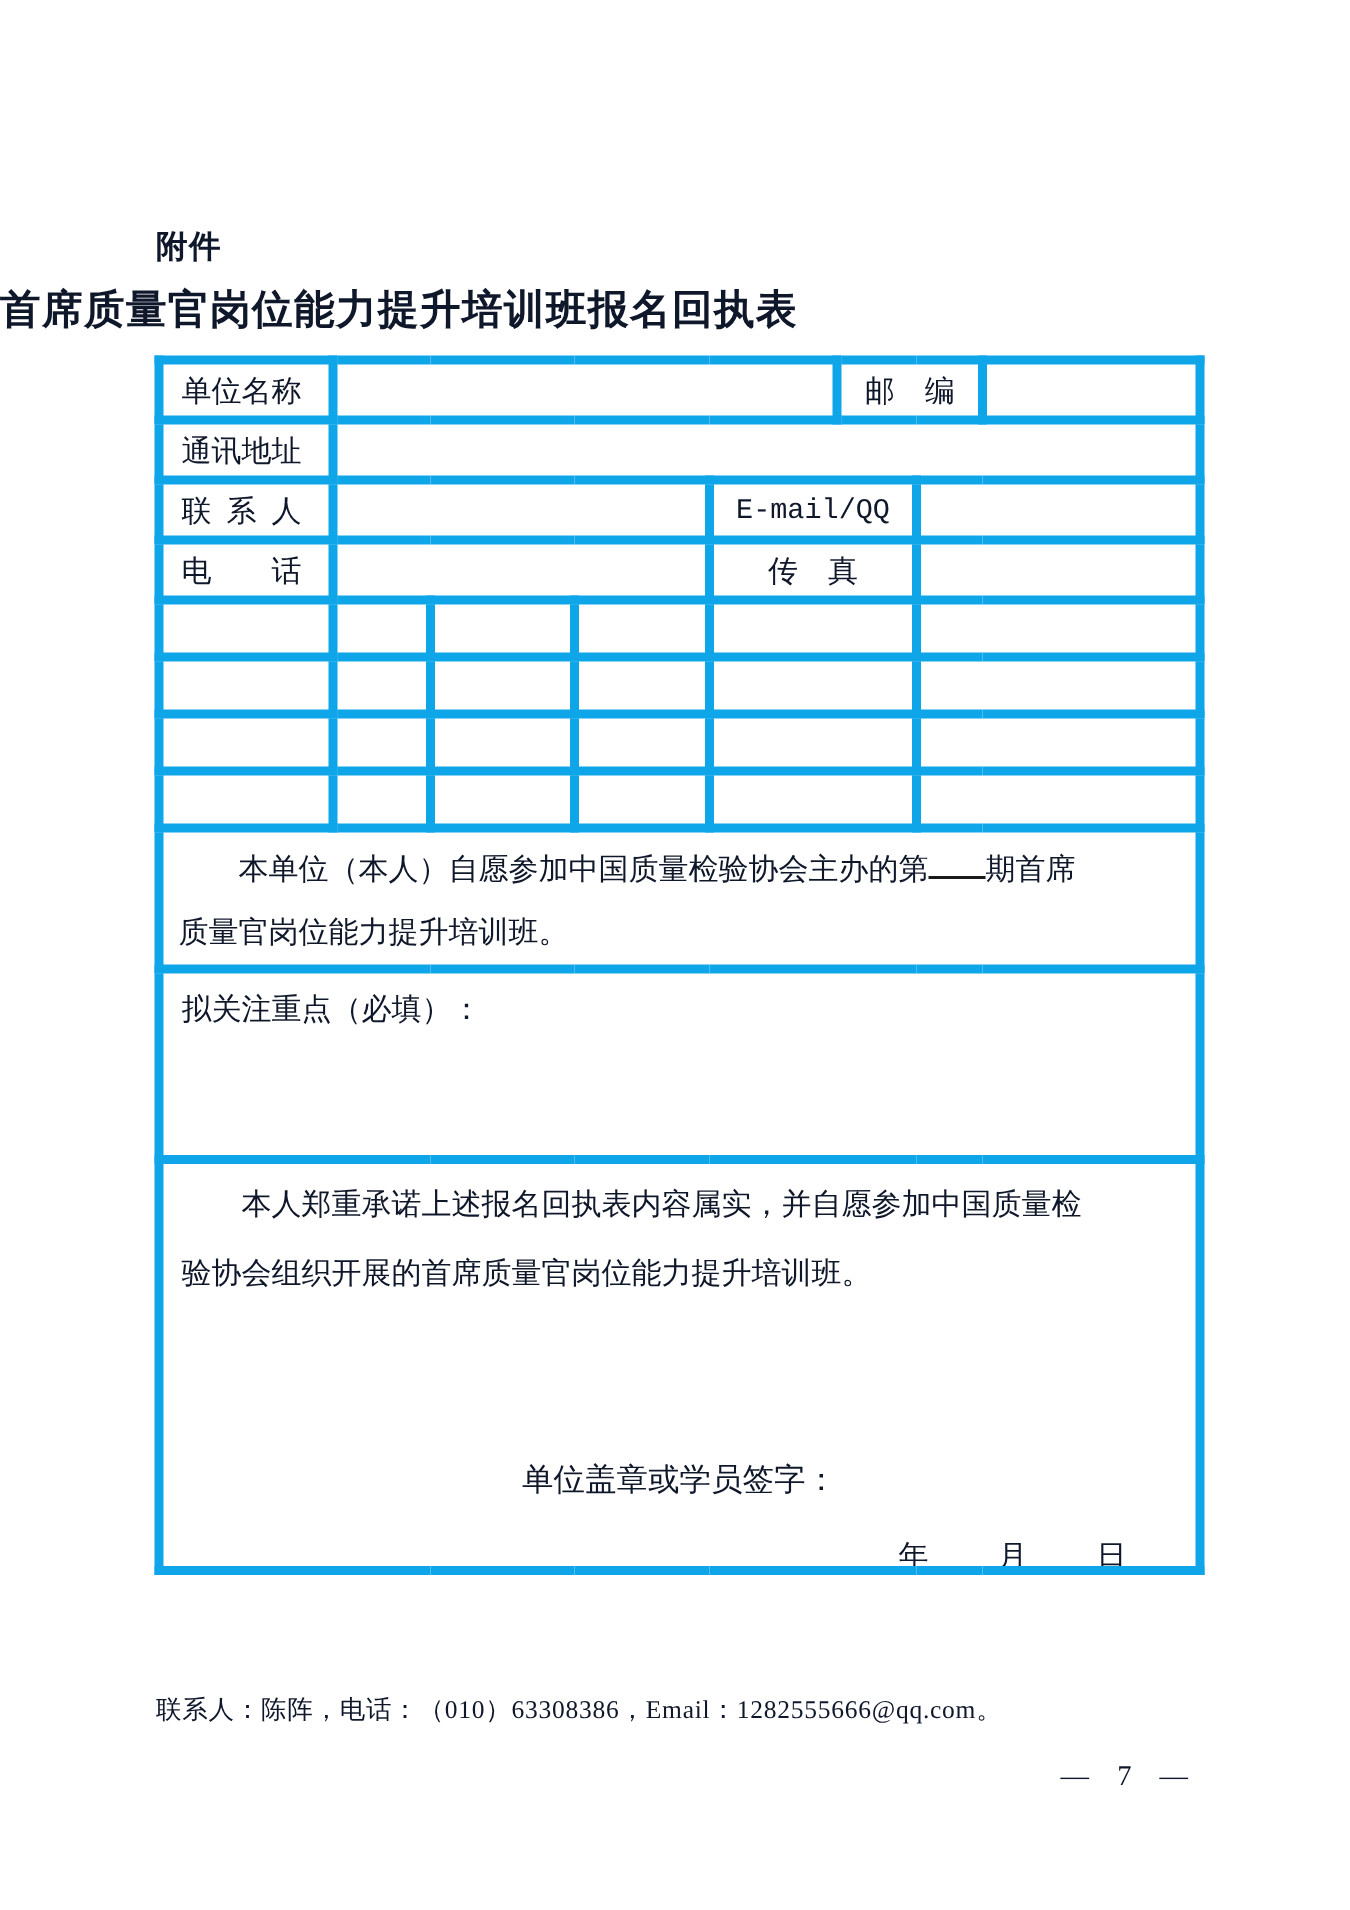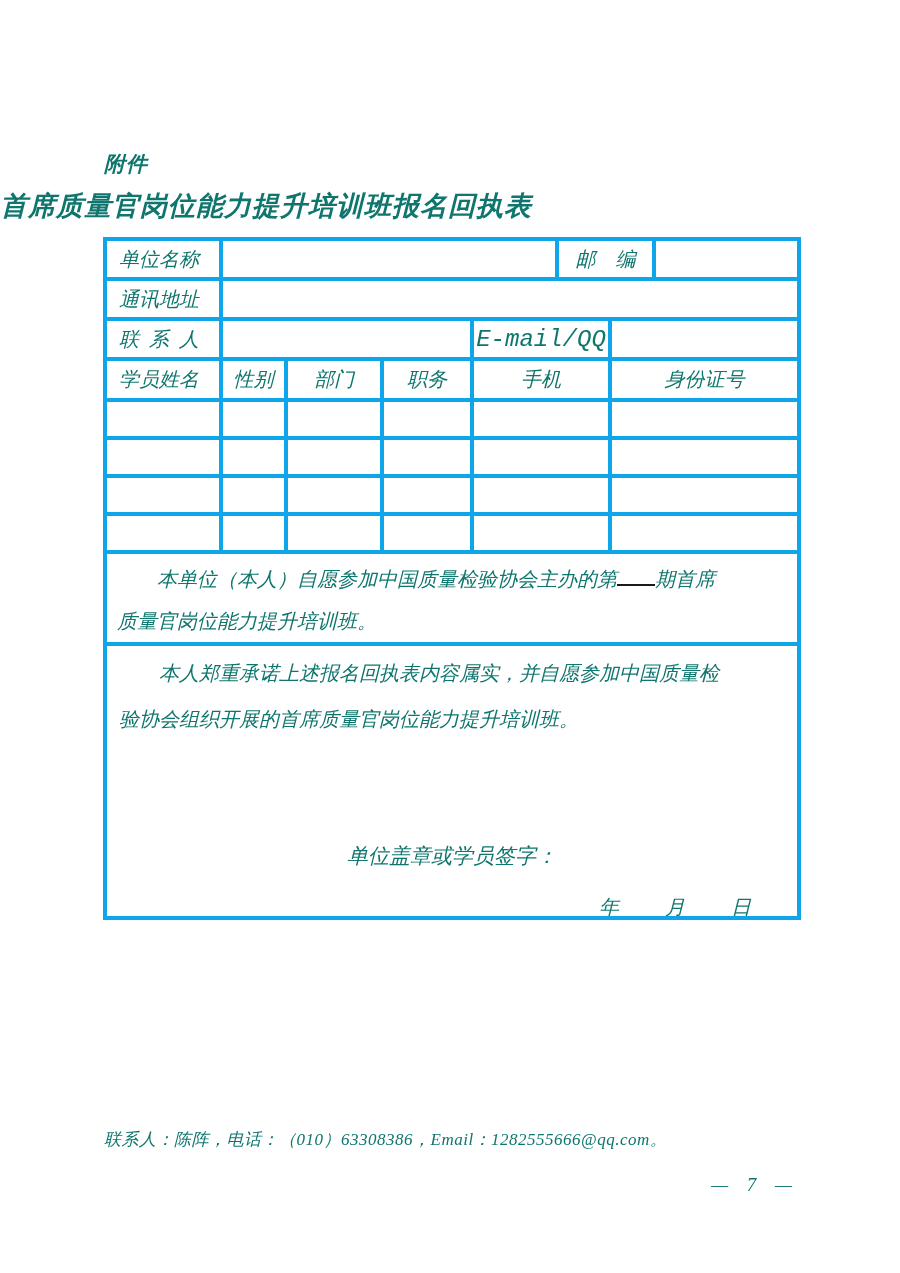--- a/index.html
+++ b/index.html
@@ -1,60 +1,59 @@
 <!DOCTYPE html>
 <html><head>
 <meta charset="utf-8">
 <style>
   html,body{margin:0;padding:0;background:#ffffff;}
   .page{
     position:relative;
     width:900px;height:1248px;
     background:#ffffff;
-    color:#0f766e;
+    color:#0f172a;
     font-family:"Liberation Serif", serif;
     overflow:hidden;
-    font-style:italic;
   }
   .attachment{
     position:absolute;left:104px;top:150px;
     font-size:21px;font-weight:700;
     font-family:"Liberation Sans", sans-serif;
     letter-spacing:1px;
   }
   .doc-title{
     position:absolute;left:0;top:188px;width:900px;
     text-align:left;
     font-size:27px;font-weight:700;
     letter-spacing:1px;
   }
   table.form-table{
     position:absolute;left:103px;top:237px;
     width:694px;
     border-collapse:collapse;
     table-layout:fixed;
   }
   .form-table td{
-    border:4px solid #0ea5e9;
+    border:6px solid #0ea5e9;
     font-size:20px;
     padding:0;
     vertical-align:middle;
     overflow:hidden;
   }
   tr.r40{height:40px;}
   tr.r41{height:41px;}
   tr.r38{height:38px;}
   tr.r78{height:78px;}
   tr.r127{height:127px;}
   tr.r274{height:274px;border-radius:10px;}
   td.lbl{padding-left:12px;text-align:left;}
   td.ctr{text-align:center;}
   td.mono{
     font-family:"Liberation Mono", monospace;
-    font-size:24px;text-align:center;
+    font-size:19px;text-align:center;
   }
   td.pledge-cell{padding:4px 22px 0 10px;vertical-align:top;margin-top:20px;}
   .pledge-line1{text-indent:40px;line-height:42px;white-space:nowrap;}
   .pledge-line2{line-height:42px;}
   .blank-line{
     display:inline-block;width:38px;height:20px;
     border-bottom:2px solid #1a1a1a;
     vertical-align:baseline;
   }
   td.accom-cell{padding-left:22px;}
@@ -123,29 +122,27 @@
       <td colspan="7"></td>
     </tr>
 
     <tr class="r40">
       <td class="lbl">联 系 人</td>
       <td colspan="3"></td>
       <td colspan="2" class="mono">E-mail/QQ</td>
       <td colspan="2"></td>
     </tr>
 
-
-    <tr class="r41">
-      <td class="lbl">学员姓名</td>
-      <td class="ctr">性别</td>
-      <td class="ctr">部门</td>
-      <td class="ctr">职务</td>
-      <td colspan="2" class="ctr">手机</td>
-      <td colspan="2" class="ctr">身份证号</td>
-    </tr>
+    <tr class="r40">
+      <td class="lbl">电　　话</td>
+      <td colspan="3"></td>
+      <td colspan="2" class="ctr">传　真</td>
+      <td colspan="2"></td>
+    </tr>
+
 
     <tr class="r38">
       <td></td>
       <td></td>
       <td></td>
       <td></td>
       <td colspan="2"></td>
       <td colspan="2"></td>
     </tr>
     <tr class="r38">
@@ -174,20 +171,25 @@
     </tr>
 
     <tr class="r78">
       <td colspan="8" class="pledge-cell">
         <div class="pledge-line1"><span>本单位（本人）自愿参加中国质量检验协会主办的第</span><span class="blank-line"></span><span>期首席</span></div>
         <div class="pledge-line2">质量官岗位能力提升培训班。</div>
       </td>
     </tr>
 
 
+    <tr class="r127">
+      <td colspan="8" class="focus-cell">
+        <span>拟关注重点（必填）：</span>
+      </td>
+    </tr>
 
     <tr class="r274">
       <td colspan="8" class="promise-cell">
         <div class="promise-text">
           <div class="promise-line-1">本人郑重承诺上述报名回执表内容属实，并自愿参加中国质量检</div>
           <div>验协会组织开展的首席质量官岗位能力提升培训班。</div>
         </div>
         <div class="signature-line">单位盖章或学员签字：</div>
         <div class="date-line">
           <span>年</span>

